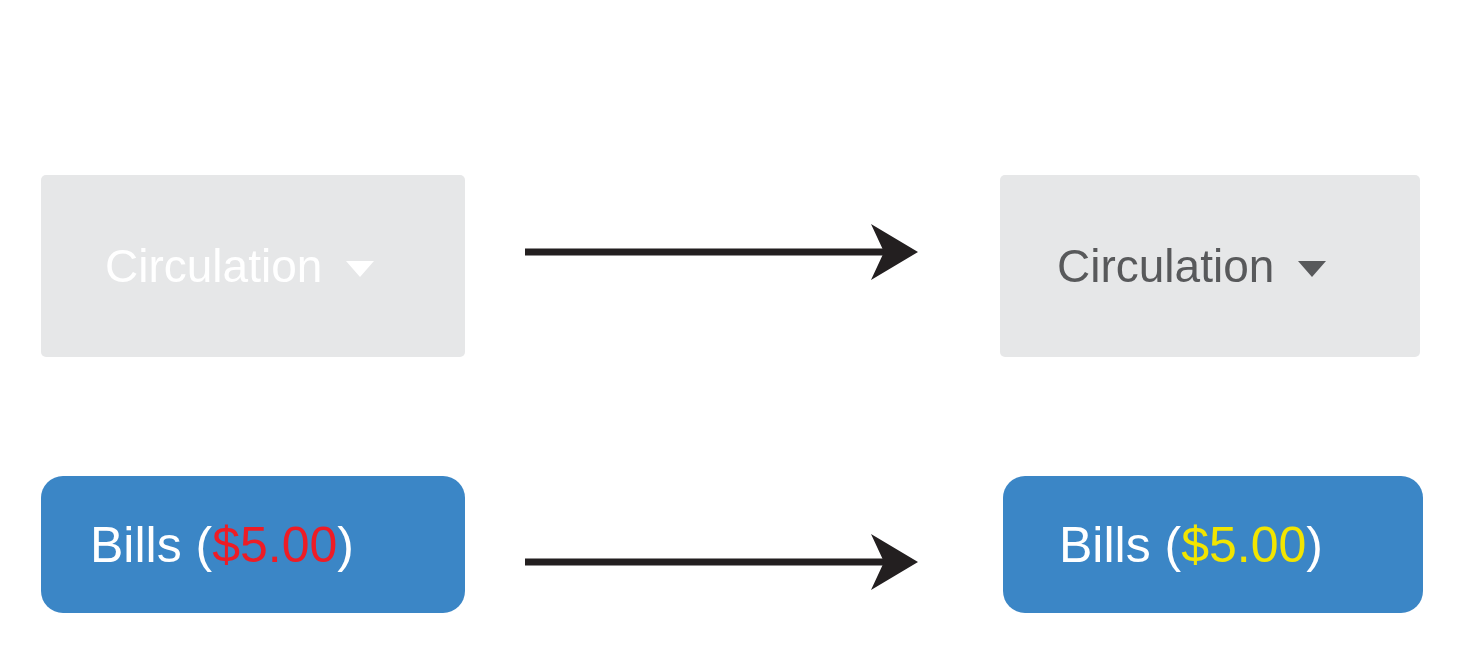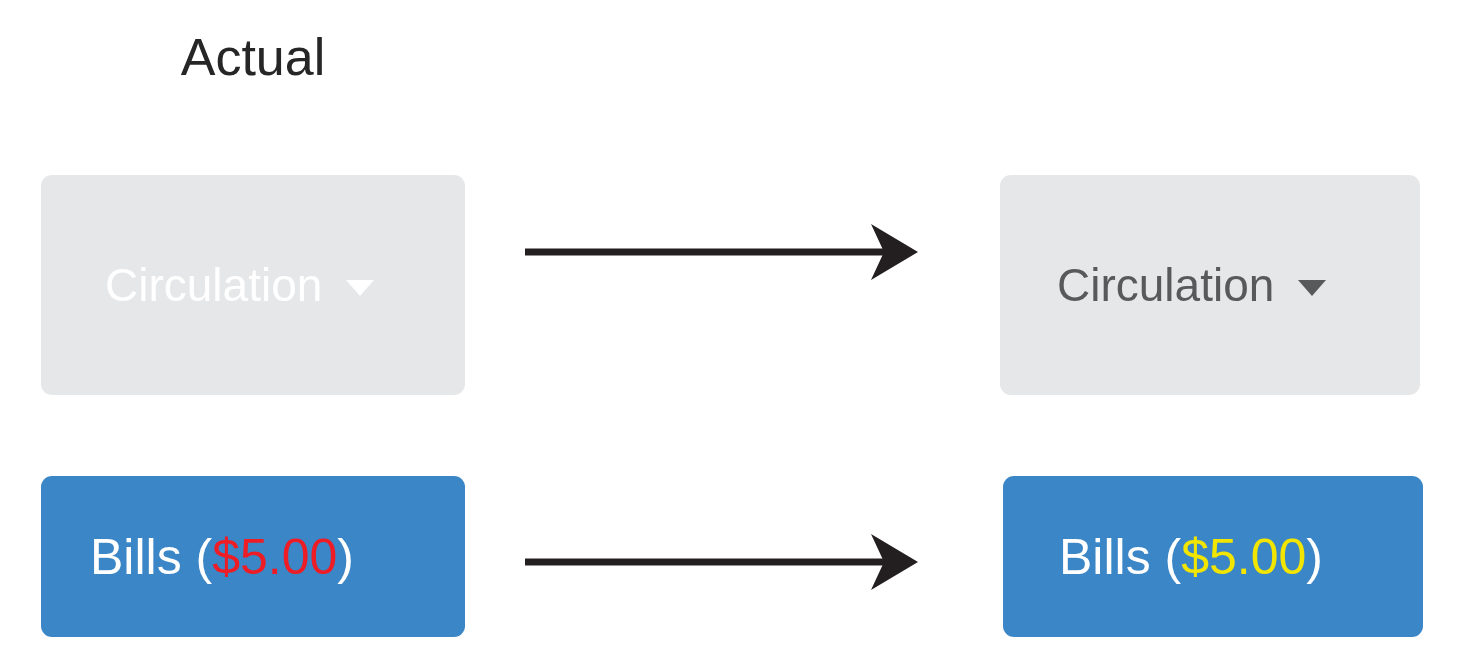--- a/index.html
+++ b/index.html
@@ -32,23 +32,23 @@
     white-space: nowrap;
     letter-spacing: 0px;
   }
   .col-title.left  { left: 41px;   width: 424px; }
   .col-title.right { left: 1000px; width: 420px; }
 
   
   .dropdown-box {
     position: absolute;
     top: 175px;
-    height: 220px;
+    height: 182px;
     background: #e6e7e8;
-    border-radius: 11px;
+    border-radius: 5px;
     display: flex;
     align-items: center;
     box-sizing: border-box;
   }
   .dropdown-box.left  { left: 41px;   width: 424px; padding-left: 64px; }
   .dropdown-box.right { left: 1000px; width: 420px; padding-left: 57px; }
 
   .dropdown-label {
     font-size: 46px;
     line-height: 46px;
@@ -70,23 +70,23 @@
     position: relative;
     top: 3px;
   }
   .dropdown-box.left  .caret-icon { border-top-color: #ffffff; }
   .dropdown-box.right .caret-icon { border-top-color: #58595b; }
 
   
   .blue-box {
     position: absolute;
     top: 476px;
-    height: 161px;
+    height: 137px;
     background: #3b86c6;
-    border-radius: 11px;
+    border-radius: 22px;
     display: flex;
     align-items: center;
     box-sizing: border-box;
   }
   .blue-box.left  { left: 41px;   width: 424px; padding-left: 49px; }
   .blue-box.right { left: 1003px; width: 420px; padding-left: 56px; }
 
   .blue-label {
     font-size: 50px;
     line-height: 50px;
@@ -106,21 +106,20 @@
   }
   .arrow.top    { top: 217px; }
   .arrow.bottom { top: 527px; }
   .arrow svg { display: block; }
 </style>
 </head>
 <body>
 
 <div id="canvas">
 
-  <div class="col-title left">Actual</div>
 
 
   <div class="dropdown-box left">
     <span class="dropdown-label">Circulation</span>
     <span class="caret-icon"></span>
   </div>
 
   <div class="arrow top">
     <svg width="400" height="70" viewBox="0 0 400 70">
       <line x1="6" y1="35" x2="372" y2="35" stroke="#231f20" stroke-width="7" stroke-linecap="butt"></line>

